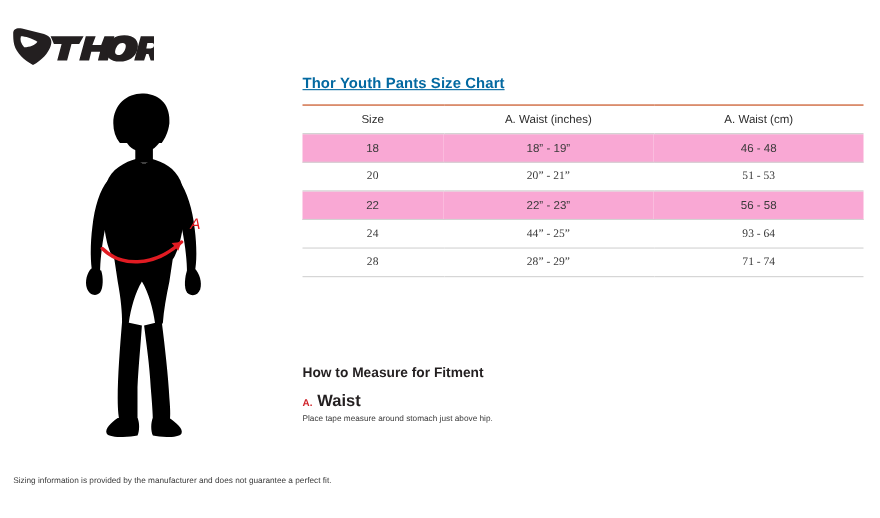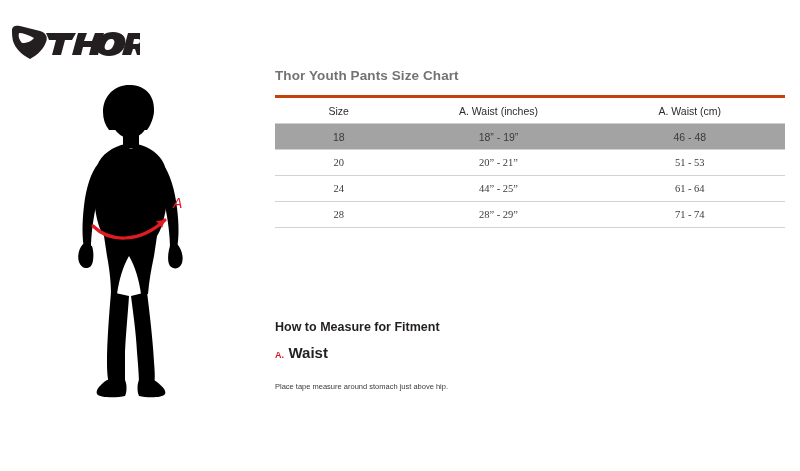--- a/index.html
+++ b/index.html
@@ -50,23 +50,24 @@
   
   #chart-area {
     position: absolute;
     left: 275px;
     top: 68px;
     width: 510px;
   }
   #chart-title {
     font-size: 13.5px;
     font-weight: bold;
-    color: #737373;
+    color: #0369a1;
     margin-bottom: 12px;
     letter-spacing: .1px;
+    text-decoration: underline;
   }
 
   table.size-table {
     border-collapse: collapse;
     width: 510px;
     table-layout: fixed;
   }
   table.size-table th,
   table.size-table td {
     border-top: 1px solid #d2d2d2;
@@ -74,25 +75,25 @@
     height: 25px;
     font-size: 10.5px;
     text-align: center;
     font-weight: normal;
     color: #3a3a3a;
     padding: 0;
   }
   table.size-table thead th {
     background: #ffffff;
     color: #2c2c2c;
-    border-top: 3px solid #c2410c;
+    border-top: 1px solid #c2410c;
     border-bottom: 1px solid #cfcfcf;
   }
   table.size-table tbody tr.odd td {
-    background: #a3a3a3;
+    background: #f9a8d4;
   }
   table.size-table tbody tr.even td {
     background: #ffffff;
     font-family: Liberation Serif, serif;
   }
   table.size-table col.c1 { width: 128px; }
   table.size-table col.c2 { width: 191px; }
   table.size-table col.c3 { width: 191px; }
 
   
@@ -108,36 +109,37 @@
     position: absolute;
     left: 275px;
     top: 320px;
     width: 510px;
   }
   #fitment-title {
     font-size: 12.5px;
     font-weight: bold;
     color: #231f20;
     margin-bottom: 10px;
+    margin-top: 12px;
   }
   .measure-row { margin-bottom: 2px; }
   .measure-key {
     color: #cf2027;
     font-weight: bold;
     font-size: 9px;
   }
   .measure-name {
     font-weight: bold;
     font-size: 15px;
     color: #231f20;
   }
   .measure-desc {
     font-size: 7.5px;
     color: #3b3b3b;
-    margin-top: 20px;
+    margin-top: 2px;
     line-height: 1.4;
   }
 </style>
 </head>
 <body>
 
 <div id="logo">
   <svg width="130" height="38" viewBox="0 0 130 38" xmlns="http://www.w3.org/2000/svg">
 
     <path d="M2 6 C2 2 6 1 10 2 L30 7 C36 9 38 13 36 18 C34 24 28 31 20 35 C12 31 5 24 3 17 C2 13 2 9 2 6 Z" fill="#231f20"></path>
@@ -195,20 +197,21 @@
     </g>
 
     <path d="M38 146 C54 162 84 164 110 140" stroke="#e11b22" stroke-width="3.2" fill="none" stroke-linecap="round"></path>
 
     <path d="M110 140 L101 141 L107 148 Z" fill="#e11b22"></path>
     <text x="118" y="128" font-family="Liberation Sans, sans-serif" font-size="14" font-style="italic" fill="#e11b22">A</text>
   </svg>
 </div>
 
 <div id="disclaimer">
+  <div>Sizing information is provided by the manufacturer and does not guarantee a perfect fit.</div>
 </div>
 
 <div id="chart-area">
   <div id="chart-title">Thor Youth Pants Size Chart</div>
   <table class="size-table">
     <colgroup>
       <col class="c1">
         <col class="c2">
         <col class="c3">
     </colgroup>
@@ -223,24 +226,29 @@
       <tr class="odd">
         <td>18</td>
         <td>18” - 19”</td>
         <td>46 - 48</td>
       </tr>
       <tr class="even">
         <td>20</td>
         <td>20” - 21”</td>
         <td>51 - 53</td>
       </tr>
+      <tr class="odd">
+        <td>22</td>
+        <td>22” - 23”</td>
+        <td>56 - 58</td>
+      </tr>
       <tr class="even">
         <td>24</td>
         <td>44” - 25”</td>
-        <td>61 - 64</td>
+        <td>93 - 64</td>
       </tr>
       <tr class="even">
         <td>28</td>
         <td>28” - 29”</td>
         <td>71 - 74</td>
       </tr>
     </tbody>
   </table>
 </div>
 

